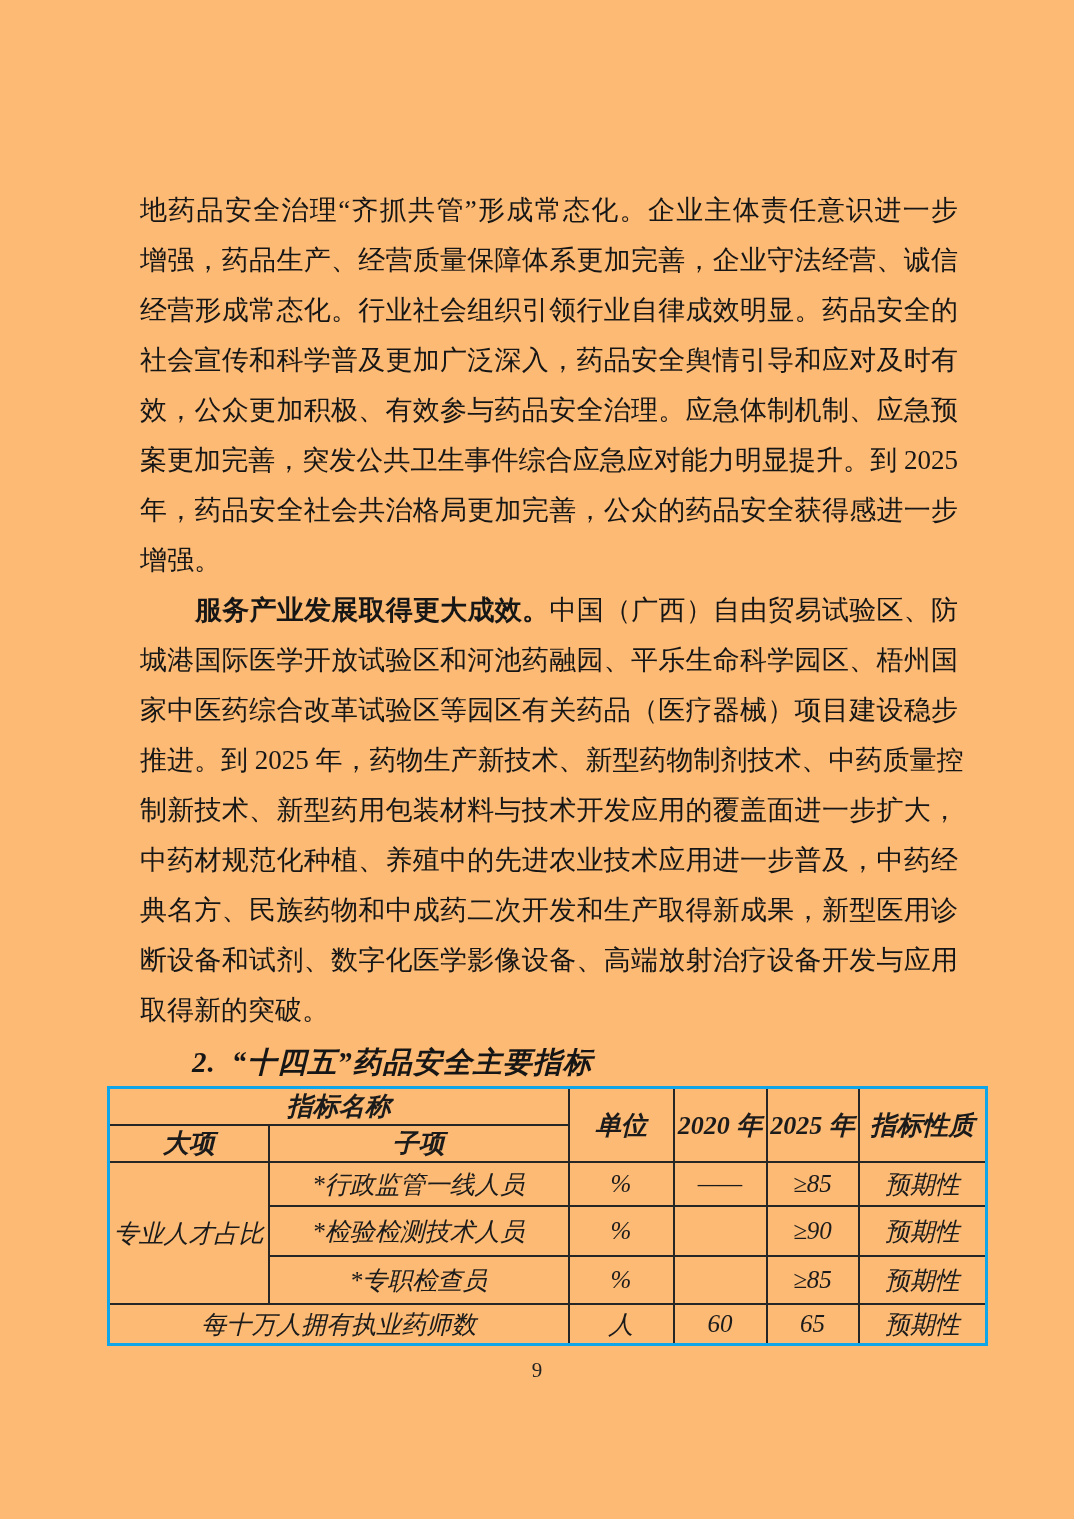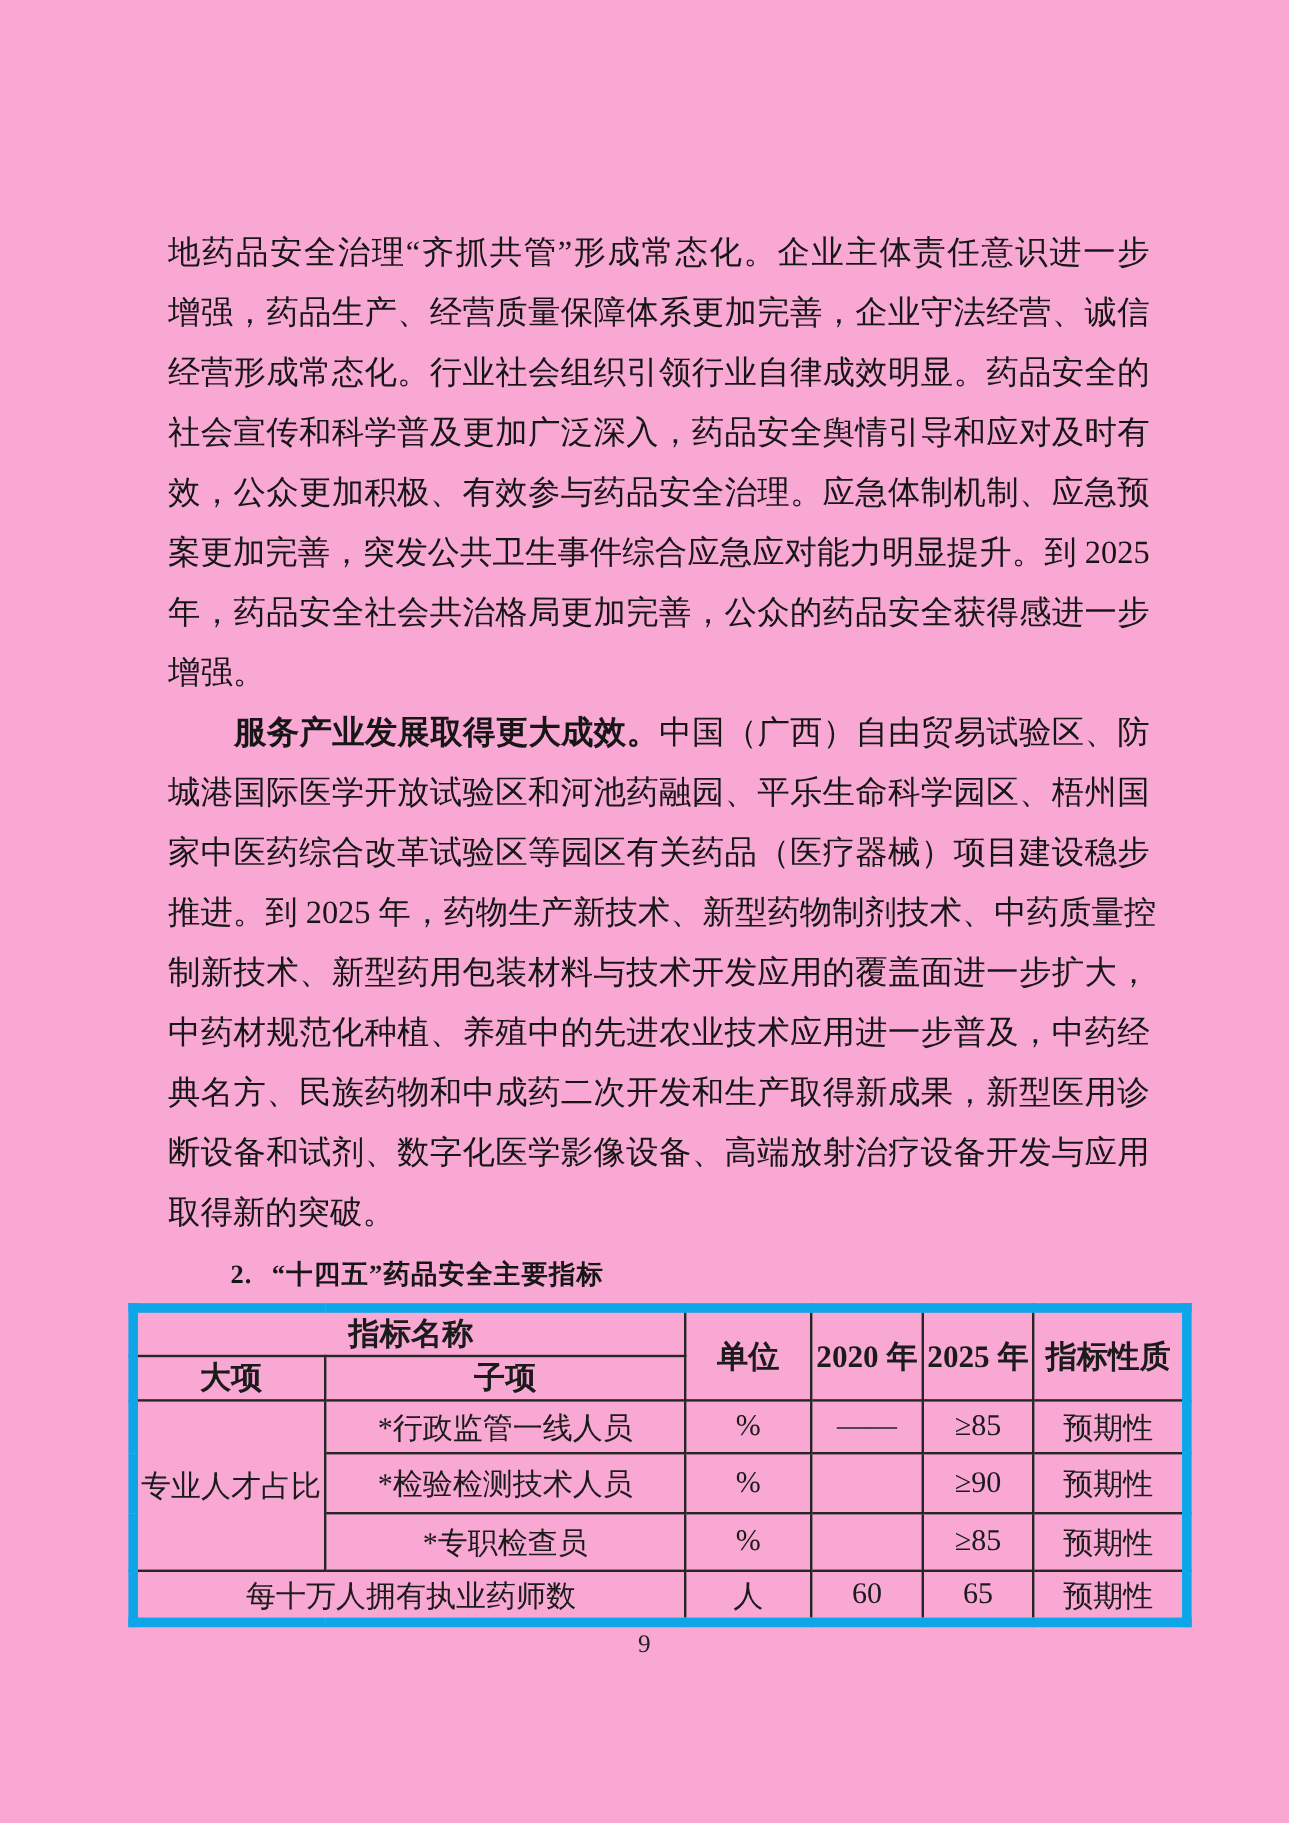--- a/index.html
+++ b/index.html
@@ -5,21 +5,21 @@
   html, body {
     margin: 0;
     padding: 0;
     background: #e8e8e8;
   }
   .page {
     position: relative;
     width: 1074px;
     height: 1519px;
     margin: 0 auto;
-    background: #f9a8d4;
+    background: #fdba74;
     color: #161616;
     font-family: "Liberation Serif", "DejaVu Serif", serif;
     overflow: hidden;
   }
   .content {
     position: absolute;
     left: 140px;
     top: 185px;
     width: 818px;
     font-size: 27px;
@@ -42,24 +42,25 @@
   .bold-run {
     font-weight: bold;
   }
   .section-heading {
     position: absolute;
     left: 140px;
     top: 1040px;
     width: 818px;
     padding-left: 52px;
     box-sizing: border-box;
-    font-size: 22px;
+    font-size: 29px;
     line-height: 44px;
     font-weight: bold;
     letter-spacing: 1px;
+    font-style: italic;
   }
   .section-heading .num {
     margin-right: 16px;
   }
   .ind-table {
     position: absolute;
     left: 107px;
     top: 1086px;
     width: 878px;
     border-collapse: collapse;
@@ -68,21 +69,22 @@
     color: #1b1b1b;
   }
   .ind-table td {
     border: 2px solid #262626;
     text-align: center;
     vertical-align: middle;
     padding: 0;
     overflow: hidden;
   }
   .ind-table {
-    border: 8px solid #0ea5e9;
+    border: 3px solid #0ea5e9;
+    font-style: italic;
   }
   .ind-table .hdr {
     font-weight: bold;
     font-size: 26px;
   }
   .row-h1 td { height: 32px; }
   .row-h2 td { height: 31px; }
   .row-d1 td { height: 42px; }
   .row-d2 td { height: 48px; margin-top: 19px; }
   .row-d3 td { height: 46px; margin-top: 40px; }

